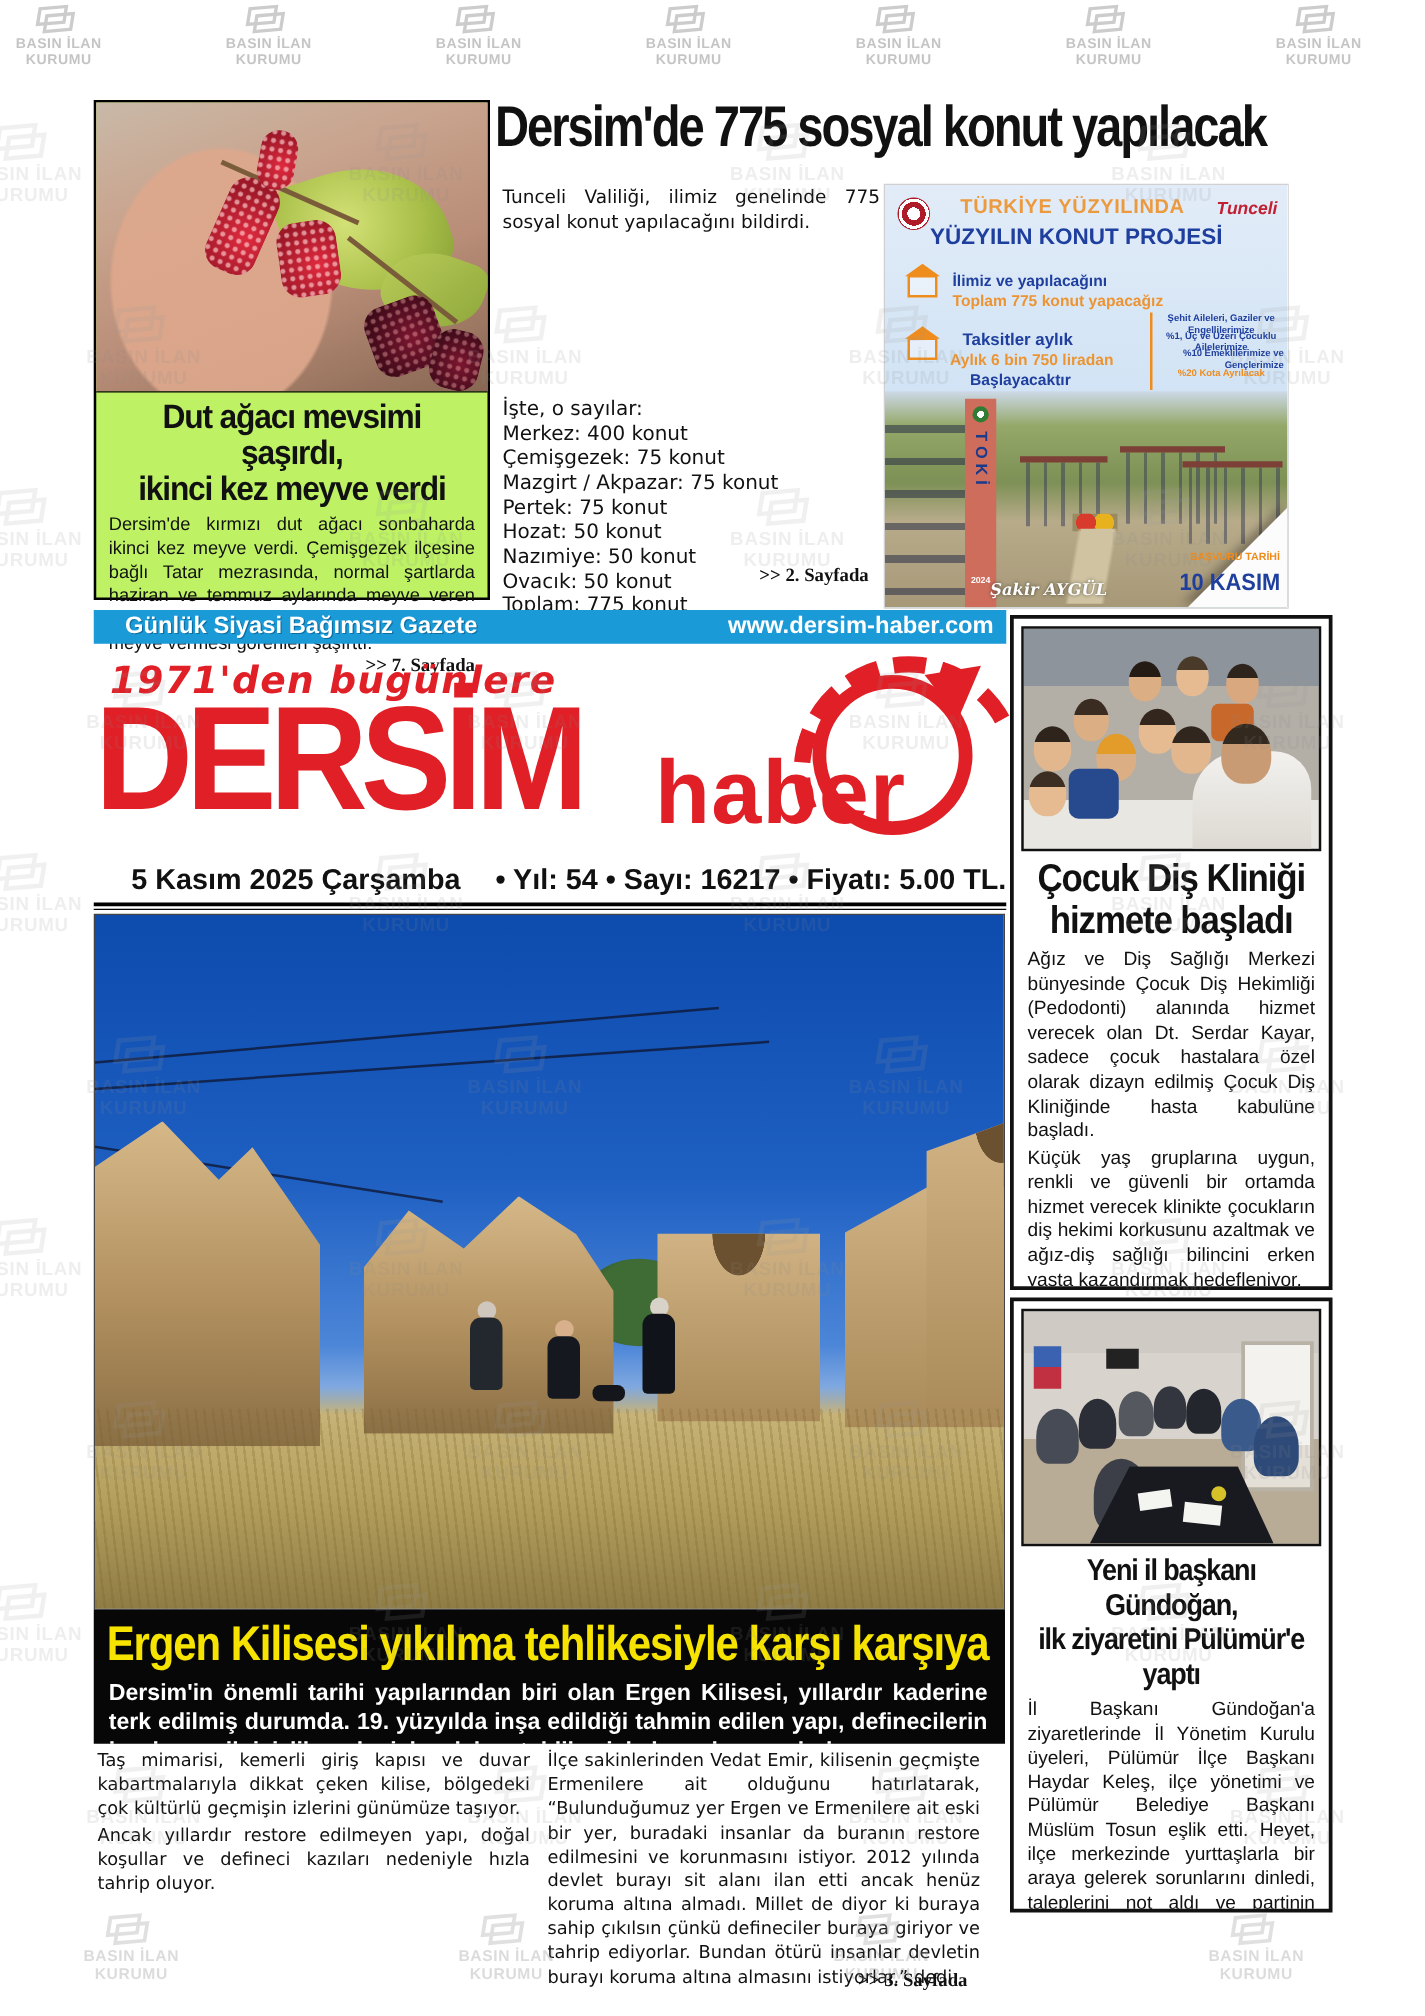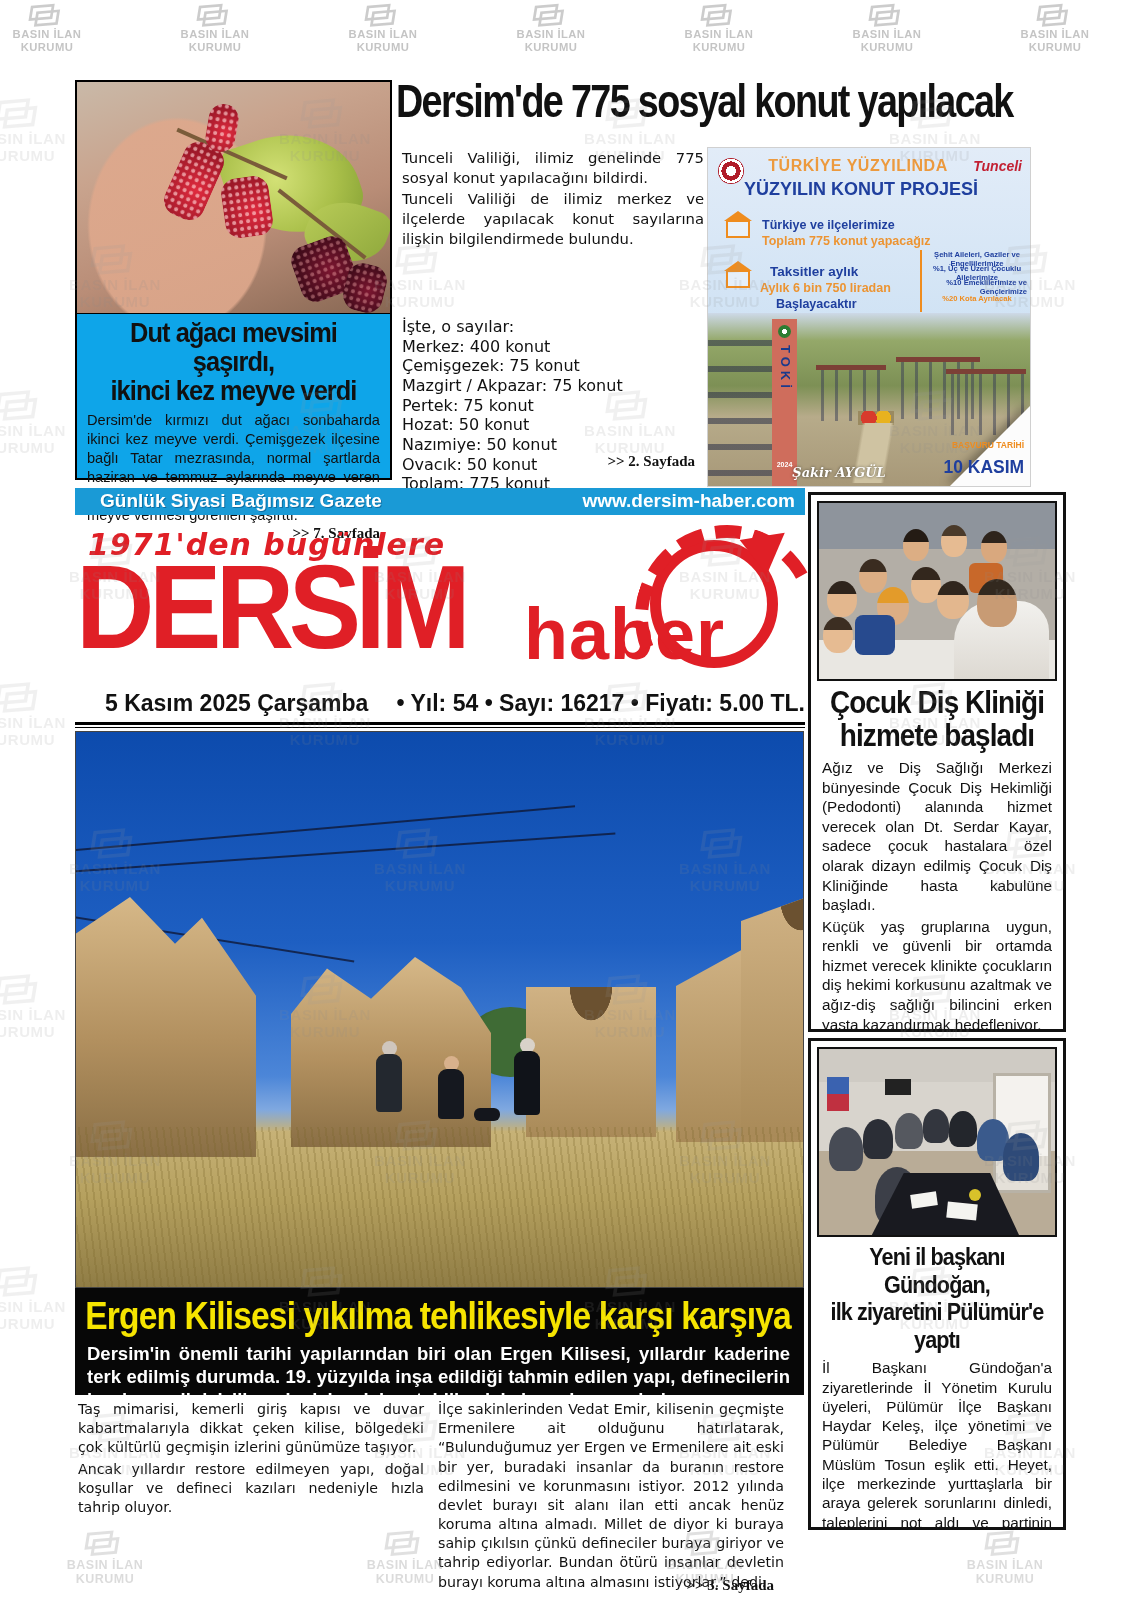--- a/index.html
+++ b/index.html
@@ -12,21 +12,21 @@
   #wm-layer{position:absolute;inset:0;z-index:60;pointer-events:none;}
   .wm{position:absolute;width:130px;text-align:center;color:#8b8b8b;font-weight:bold;
       font-size:12.5px;line-height:1.15;letter-spacing:.5px;}
   .wm-cube{display:block;width:26px;height:17px;border:3px solid #9a9a9a;margin:0 auto 3px auto;
       transform:skewX(-14deg) rotate(-5deg);position:relative;}
   .wm-cube::after{content:'';position:absolute;left:-10px;top:-10px;width:100%;height:100%;
       border:3px solid #9a9a9a;}
   .wm-l1,.wm-l2{display:block;}
 
   
-  .tl-box{position:absolute;left:75px;top:80px;width:317px;height:400px;border:2px solid #000;background:#0ea5e9;}
+  .tl-box{position:absolute;left:75px;top:80px;width:317px;height:400px;border:2px solid #000;background:#bef264;}
   .mulberry{position:relative;height:232px;overflow:hidden;border-bottom:1px solid #000;
      background:
        radial-gradient(150px 180px at 32% 62%, rgba(222,168,140,.9) 0 58%, transparent 60%),
        linear-gradient(160deg,#c9b9a8 0%,#c9a48e 30%,#b98d77 62%,#876753 100%);}
   .leaf{position:absolute;left:150px;top:50px;width:130px;height:105px;border-radius:15% 65% 25% 70%;
      background:radial-gradient(circle at 40% 40%,#d3e176 0%,#a9bf49 60%,#87a236 100%);
      transform:rotate(-18deg);}
   .leaf2{position:absolute;left:230px;top:120px;width:80px;height:60px;border-radius:60% 20% 60% 30%;
      background:linear-gradient(120deg,#b9cc58,#8fa83c);transform:rotate(20deg);}
   .twig{position:absolute;background:#7a5c3a;}
@@ -186,42 +186,41 @@
       <span data-interactable="false">Dut ağacı mevsimi şaşırdı,</span><br>
       <span data-interactable="false">ikinci kez meyve verdi</span>
     </div>
     <div class="tl-body" data-interactable="false">Dersim'de kırmızı dut ağacı sonbaharda ikinci kez meyve verdi. Çemişgezek ilçesine bağlı Tatar mezrasında, normal şartlarda haziran ve temmuz aylarında meyve veren kırmızı dut ağacının sonbaharda yeniden meyve vermesi görenleri şaşırttı.</div>
     <div class="pageref" data-interactable="false">&gt;&gt; 7. Sayfada</div>
   </div>
 
   <div class="lead-head" data-interactable="false">Dersim'de 775 sosyal konut yapılacak</div>
   <div class="lead-body" data-interactable="false">
     <p data-interactable="false">Tunceli Valiliği, ilimiz genelinde 775 sosyal konut yapılacağını bildirdi.</p>
-    <p data-interactable="false">Tunceli Valiliği de ilimiz merkez ve ilçelerde yapılacak konut sayılarına ilişkin bilgilendirmede bulundu.</p>
   </div>
   <div class="lead-list" data-interactable="false">
     <div data-interactable="false">İşte, o sayılar:</div>
     <div data-interactable="false">Merkez: 400 konut</div>
     <div data-interactable="false">Çemişgezek: 75 konut</div>
     <div data-interactable="false">Mazgirt / Akpazar: 75 konut</div>
     <div data-interactable="false">Pertek: 75 konut</div>
     <div data-interactable="false">Hozat: 50 konut</div>
     <div data-interactable="false">Nazımiye: 50 konut</div>
     <div data-interactable="false">Ovacık: 50 konut</div>
     <div data-interactable="false">Toplam: 775 konut</div>
   </div>
   <div class="pageref lead-ref" data-interactable="false">&gt;&gt; 2. Sayfada</div>
 
   <div class="poster" data-interactable="false">
     <div class="seal" data-interactable="false"></div>
     <div class="p-title1" data-interactable="false">TÜRKİYE YÜZYILINDA</div>
     <div class="p-title2" data-interactable="false">YÜZYILIN KONUT PROJESİ</div>
     <div class="p-brand" data-interactable="false">Tunceli</div>
     <div class="house-ic" style="left:18px;top:72px;" data-interactable="false"></div>
-    <div class="p-l1" data-interactable="false">Türkiye ve ilçelerimize</div>
+    <div class="p-l1" data-interactable="false">İlimiz ve yapılacağını</div>
     <div class="p-l2" data-interactable="false">Toplam 775 konut yapacağız</div>
     <div class="house-ic" style="left:18px;top:122px;" data-interactable="false"></div>
     <div class="p-m1" data-interactable="false">Taksitler aylık</div>
     <div class="p-m2" data-interactable="false">Aylık 6 bin 750 liradan</div>
     <div class="p-m3" data-interactable="false">Başlayacaktır</div>
     <div class="p-div" data-interactable="false"></div>
     <div class="p-r" style="top:102px;" data-interactable="false">Şehit Aileleri, Gaziler ve Engellilerimize</div>
     <div class="p-r" style="top:116px;" data-interactable="false">%1, Üç ve Üzeri Çocuklu Ailelerimize</div>
     <div class="p-r" style="top:130px;text-align:right;" data-interactable="false">%10 Emeklilerimize ve Gençlerimize</div>
     <div class="p-r or" style="top:146px;" data-interactable="false">%20 Kota Ayrılacak</div>

